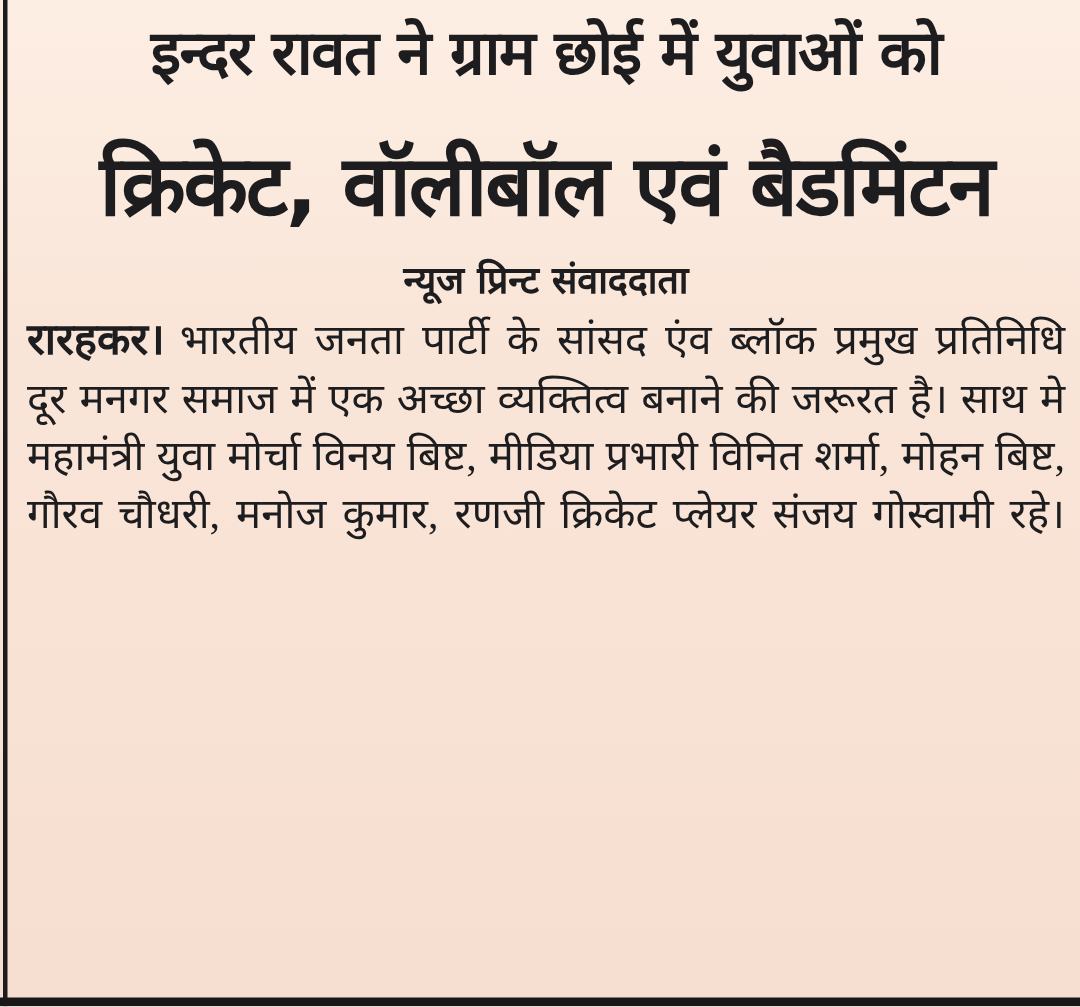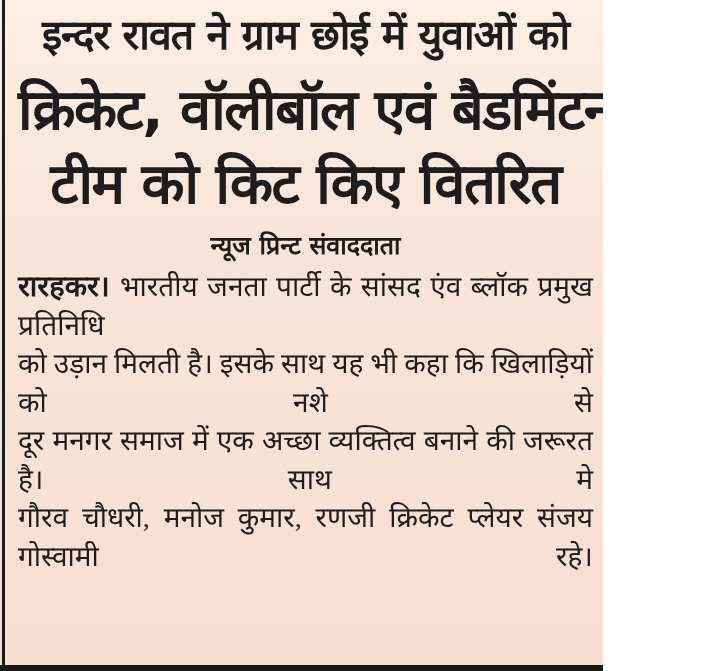--- a/index.html
+++ b/index.html
@@ -2,21 +2,21 @@
 <html><head>
 <meta charset="utf-8">
 <style>
   html, body {
     margin: 0;
     padding: 0;
     background: #ffffff;
   }
   .clip {
     position: relative;
-    width: 603px;
+    width: 720px;
     height: 671px;
     overflow: hidden;
     box-sizing: border-box;
     background: linear-gradient(180deg, #fdeee3 0%, #f9e5d8 35%, #f8e2d4 70%, #f6ded0 100%);
     color: #1d1d1f;
     font-family: "Liberation Serif", serif;
   }
   .left-rule {
     position: absolute;
     left: 2px;
@@ -49,21 +49,21 @@
   .headline {
     text-align: center;
     font-family: "DejaVu Sans", sans-serif;
     font-weight: 900;
     font-size: 56px;
     line-height: 74px;
     letter-spacing: -1.5px;
     white-space: nowrap;
   }
   .headline-block {
-    margin-top: 9px;
+    margin-top: 24px;
   }
   .byline {
     text-align: center;
     font-family: "DejaVu Sans", sans-serif;
     font-weight: 700;
     font-size: 25px;
     line-height: 30px;
     margin-top: 10px;
   }
   .body {
@@ -85,29 +85,28 @@
 <body>
 
 <div class="clip">
   <div class="left-rule"></div>
 
   <div class="content">
     <div class="kicker">इन्दर रावत ने ग्राम छोई में युवाओं को</div>
 
     <div class="headline-block">
       <div class="headline">क्रिकेट, वॉलीबॉल एवं बैडमिंटन</div>
-      <div class="headline">टीम को किट किए वितरित</div>
     </div>
 
     <div class="byline">न्यूज प्रिन्ट संवाददाता</div>
 
     <div class="body">
       <div class="body-line">
         <span class="dateline">रारहकर।</span><span>भारतीय जनता पार्टी के सांसद एंव ब्लॉक प्रमुख प्रतिनिधि</span>
       </div>
-      <div class="body-line">को उड़ान मिलती है। इसके साथ यह भी कहा कि खिलाड़ियों को नशे से</div>
       <div class="body-line">दूर मनगर समाज में एक अच्छा व्यक्तित्व बनाने की जरूरत है। साथ मे</div>
+      <div class="body-line">महामंत्री युवा मोर्चा विनय बिष्ट, मीडिया प्रभारी विनित शर्मा, मोहन बिष्ट,</div>
       <div class="body-line">गौरव चौधरी, मनोज कुमार, रणजी क्रिकेट प्लेयर संजय गोस्वामी रहे।</div>
     </div>
   </div>
 
   <div class="bottom-rule"></div>
 </div>
 
 </body></html>

